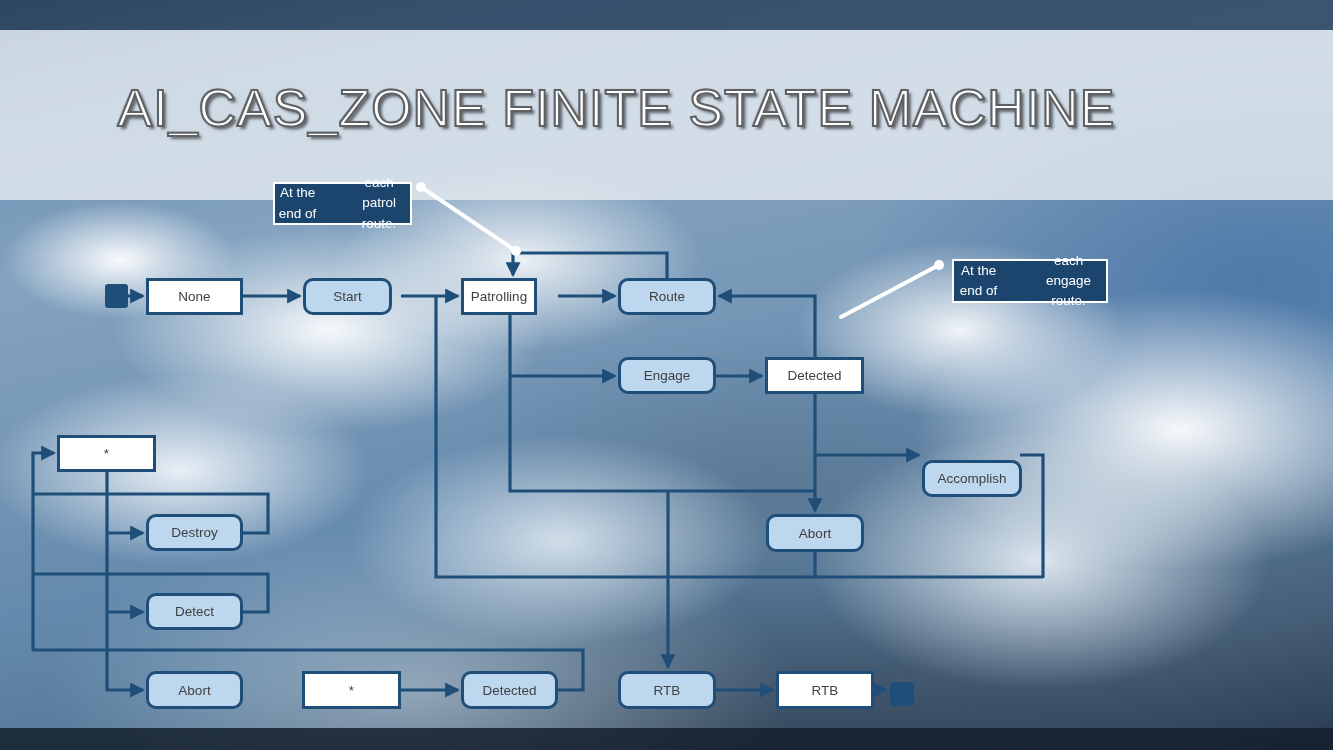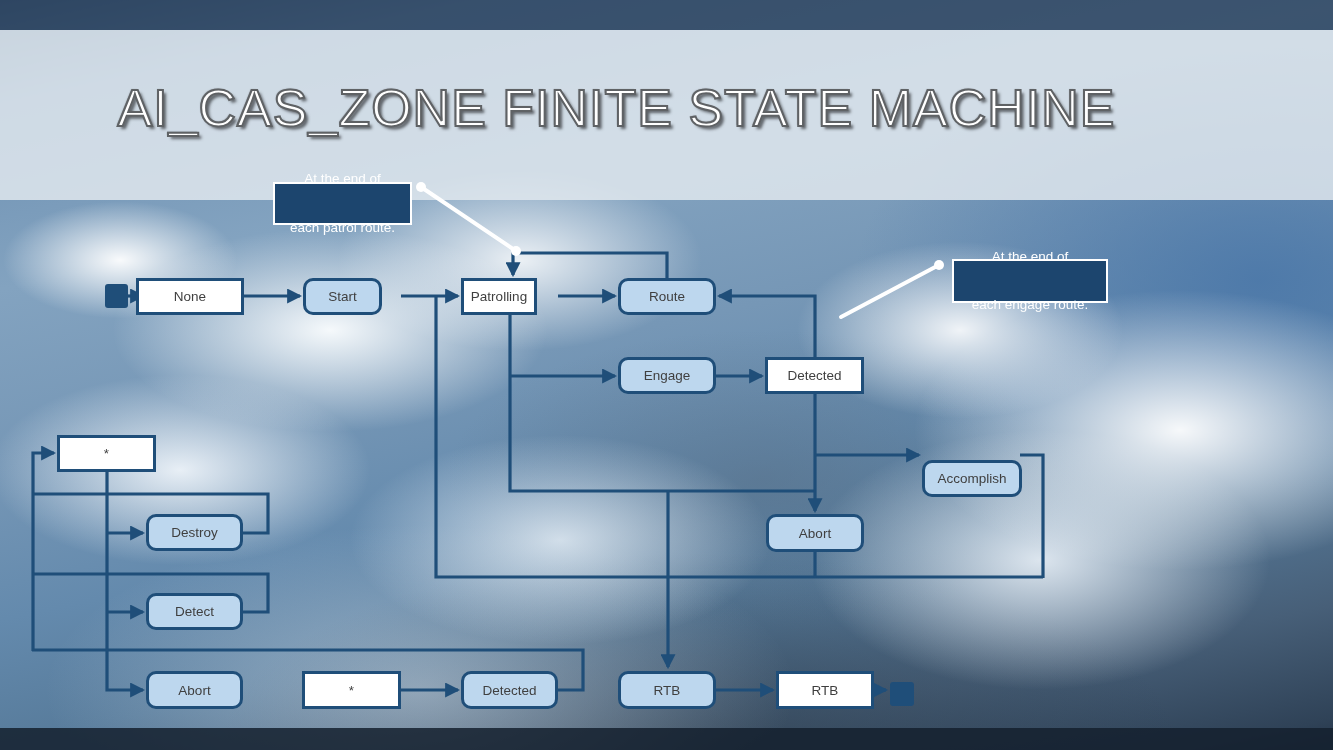--- a/index.html
+++ b/index.html
@@ -56,21 +56,21 @@
   .state { position:absolute; box-sizing:border-box;
            border:3px solid var(--navy); background:var(--state-fill-white);
            color:var(--state-text); font-size:13.5px;
            display:flex; align-items:center; justify-content:center; }
   .state.lightblue { background:var(--state-fill-light); border-radius:10px; }
   .marker-square { position:absolute; background:var(--navy); border-radius:3px; }
 
   .callout { position:absolute; box-sizing:border-box;
              background:var(--callout-bg); border:2px solid #fff;
              color:var(--callout-text); font-size:13.5px; line-height:1.5;
-             display:flex; flex-direction:column; align-items:center; justify-content:center;
+             display:flex; flex-direction:row; align-items:center; justify-content:center;
              text-align:center;gap:28px; }
 </style>
 </head>
 <body>
 
 <div class="stage">
 
   <div class="sky"></div>
   <div class="strip-top"></div>
   <div class="title-band"></div>
@@ -107,22 +107,22 @@
     <polyline class="edge" points="107,472 107,690 143,690" marker-end="url(#arrow)"></polyline>
     <polyline class="edge" points="107,533 143,533" marker-end="url(#arrow)"></polyline>
     <polyline class="edge" points="107,612 143,612" marker-end="url(#arrow)"></polyline>
     <polyline class="edge" points="401,690 458,690" marker-end="url(#arrow)"></polyline>
     <polyline class="edge" points="716,690 773,690" marker-end="url(#arrow)"></polyline>
     <polyline class="edge" points="874,690 886,690" marker-end="url(#arrow)"></polyline>
   </svg>
 
   <div class="marker-square" style="left:105px;top:284px;width:23px;height:24px"></div>
 
-  <div class="state" style="left:136px;top:278px;width:108px;height:37px">None</div>
-  <div class="state lightblue" style="left:303px;top:278px;width:79px;height:37px">Start</div>
+  <div class="state" style="left:146px;top:278px;width:97px;height:37px">None</div>
+  <div class="state lightblue" style="left:303px;top:278px;width:89px;height:37px">Start</div>
   <div class="state" style="left:461px;top:278px;width:76px;height:37px">Patrolling</div>
   <div class="state lightblue" style="left:618px;top:278px;width:98px;height:37px">Route</div>
 
   <div class="state lightblue" style="left:618px;top:357px;width:98px;height:37px">Engage</div>
   <div class="state" style="left:765px;top:357px;width:99px;height:37px">Detected</div>
 
   <div class="state lightblue" style="left:922px;top:460px;width:100px;height:37px">Accomplish</div>
   <div class="state" style="left:57px;top:435px;width:99px;height:37px">*</div>
   <div class="state lightblue" style="left:766px;top:514px;width:98px;height:38px">Abort</div>
   <div class="state lightblue" style="left:146px;top:514px;width:97px;height:37px">Destroy</div>

